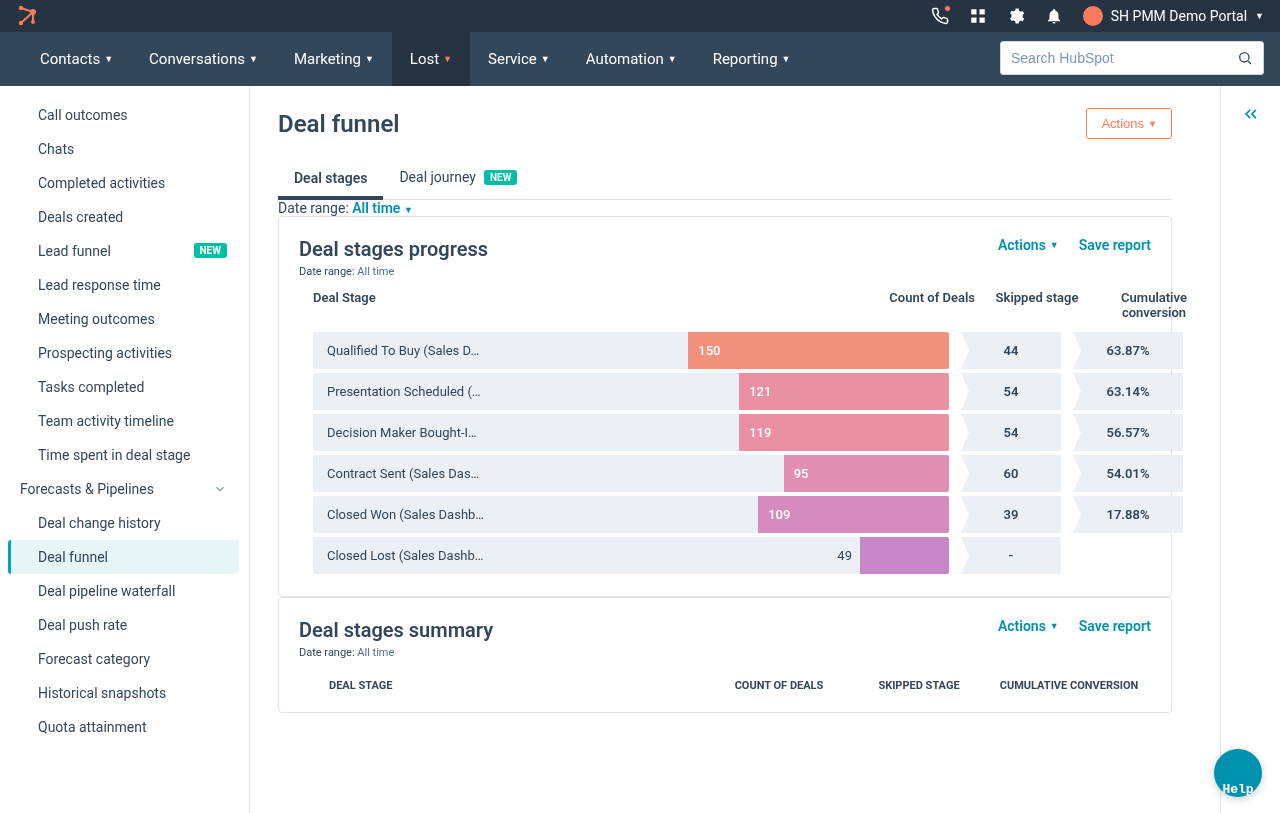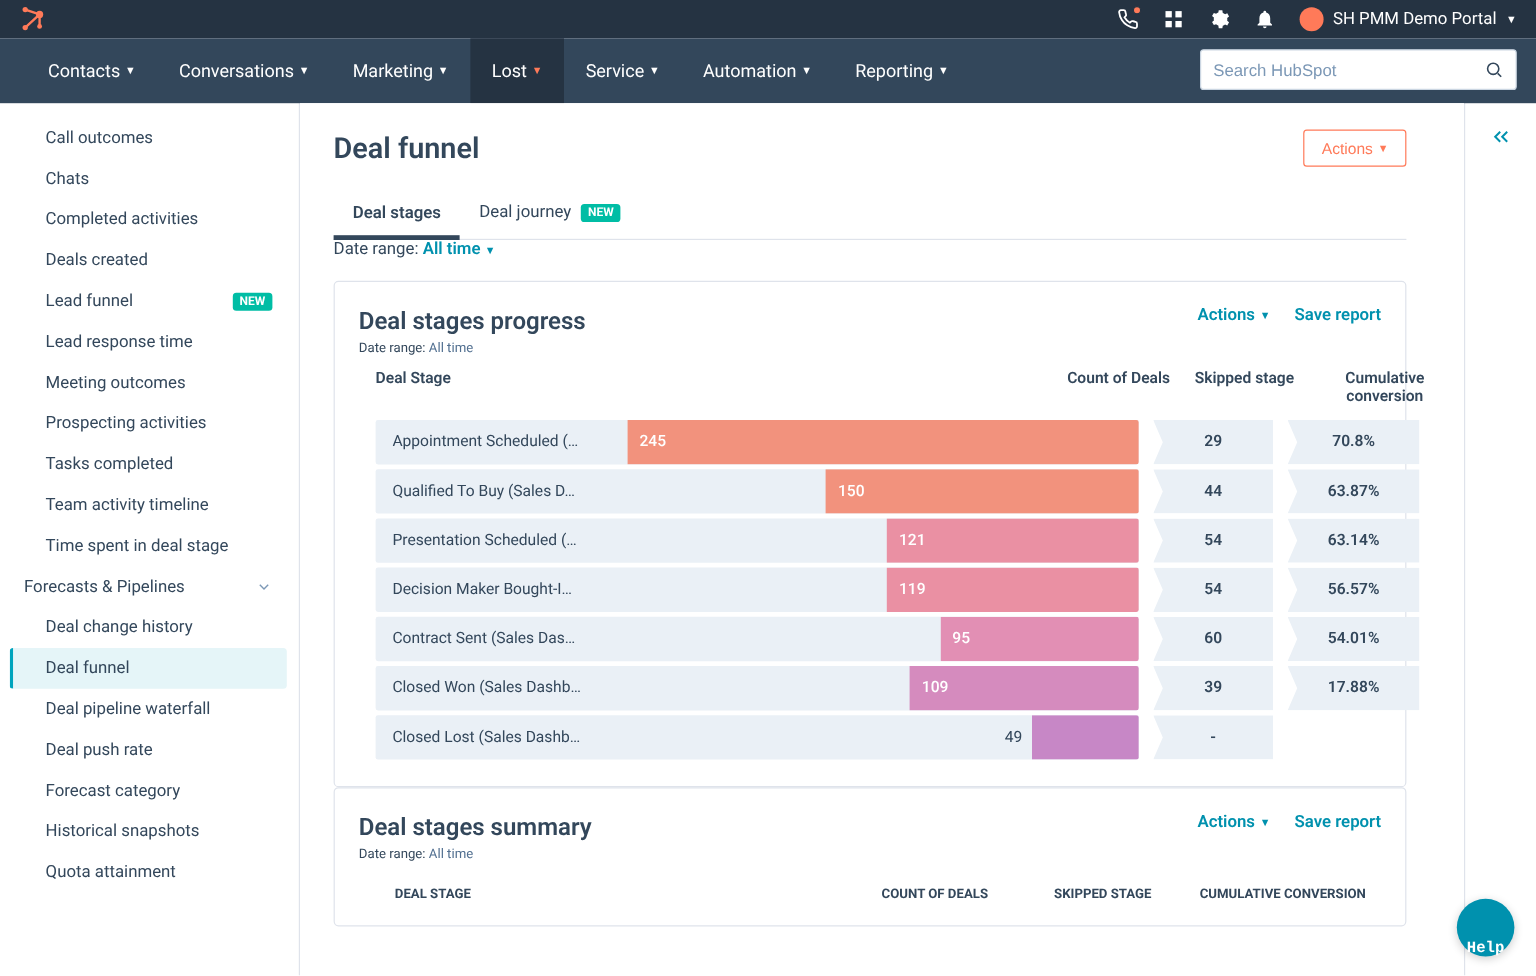--- a/index.html
+++ b/index.html
@@ -16,37 +16,37 @@
 .nav-item { color: #fff; font-size: 15px; cursor: pointer; display: flex; align-items: center; gap: 4px; height: 54px; padding: 16px 4px; }
 .nav-item.active { background: #253342; padding: 0 18px; margin: 0 -14px; }
 .nav-item.active .caret { color: #ff7a59; }
 .caret { font-size: 9px; }
 .search-box { position: absolute; right: 16px; top: 9px; width: 264px; height: 34px; background: #fff; border: 1px solid #cbd6e2; border-radius: 3px; display: flex; align-items: center; padding: 0 10px; }
 .search-input { border: none; outline: none; font-size: 14px; flex: 1; }
 .search-input::placeholder { color: #7c98b6; }
 
 .layout { display: flex; height: calc(100vh - 86px); }
 .sidebar { width: 250px; border-right: 1px solid #dfe3eb; overflow-y: auto; padding: 12px 10px 12px 0; }
-.sidebar-item { padding: 9px 12px 9px 30px; font-size: 14px; color: #33475b; cursor: pointer; margin-left: 8px; border-radius: 3px; display: flex; justify-content: space-between; align-items: flex-end; }
+.sidebar-item { padding: 9px 12px 9px 30px; font-size: 14px; color: #33475b; cursor: pointer; margin-left: 8px; border-radius: 3px; display: flex; justify-content: space-between; align-items: flex-start; }
 .sidebar-item.active { background: #e5f5f8; border-left: 3px solid #00a4bd; padding-left: 27px; font-weight: 400; }
 .sidebar-group { padding: 9px 12px 9px 20px; font-size: 14px; color: #33475b; cursor: pointer; display: flex; justify-content: space-between; align-items: center; }
 .new-badge { background: #00bda5; color: #fff; font-size: 10px; font-weight: 700; padding: 2px 6px; border-radius: 3px; }
 
 .main { flex: 1; overflow-y: auto; background: #fff; position: relative; }
 .content { padding: 22px 28px 40px 28px; max-width: 950px; }
 .page-header { display: flex; justify-content: space-between; align-items: center; margin-bottom: 18px; }
 .page-title { font-size: 24px; font-weight: 600; color: #33475b; }
 .actions-btn { border: 1px solid #ff7a59; color: #ff7a59; background: #fff; padding: 7px 14px; border-radius: 3px; font-size: 13px; cursor: pointer; display: flex; align-items: center; gap: 4px; }
 
 .tabs { display: flex; border-bottom: 1px solid #dfe3eb; }
 .tab { padding: 12px 16px 14px 16px; font-size: 14px; color: #33475b; cursor: pointer; display: flex; align-items: center; gap: 8px; }
 .tab.active { font-weight: 600; border-bottom: 4px solid #33475b; margin-bottom: -1px; padding-bottom: 10px; }
 .tab-new { background: #00bda5; color: #fff; font-size: 10px; font-weight: 700; padding: 2px 6px; border-radius: 3px; }
 
-.filter-row { font-size: 14px; color: #33475b; margin-bottom: 18px; }
+.filter-row { font-size: 14px; color: #33475b; }
 .filter-link { color: #0091ae; font-weight: 600; cursor: pointer; }
 
 .card { border: 1px solid #dfe3eb; border-radius: 4px; padding: 20px; }
 .card-header { display: flex; justify-content: space-between; align-items: flex-start; margin-bottom: 4px; }
 .card-title { font-size: 20px; font-weight: 600; color: #33475b; }
 .card-actions { display: flex; gap: 20px; align-items: center; }
 .card-link { color: #0091ae; font-weight: 600; font-size: 14px; cursor: pointer; display: flex; align-items: center; gap: 4px; }
 .card-sub { font-size: 11px; color: #516f90; margin-bottom: 12px; }
 .card-sub-label { color: #33475b; }
 
@@ -271,28 +271,20 @@
         </div>
         <div class="chart-header">
           <div>Deal Stage</div>
           <div>Count of Deals</div>
           <div>Skipped stage</div>
           <div>Cumulative conversion</div>
         </div>
         <div id="chart-rows">
             <div class="chart-row">
               <div class="bar-track">
-                <span class="bar-label">Appointment Scheduled (…</span>
-                <div class="bar-fill" style="background: rgb(242, 146, 125); width: 67%;">245</div>
-              </div>
-              <div class="stat-cell">29</div>
-              <div class="stat-cell">70.8%</div>
-            </div>
-            <div class="chart-row">
-              <div class="bar-track">
                 <span class="bar-label">Qualified To Buy (Sales D…</span>
                 <div class="bar-fill" style="background: rgb(242, 146, 125); width: 41%;">150</div>
               </div>
               <div class="stat-cell">44</div>
               <div class="stat-cell">63.87%</div>
             </div>
             <div class="chart-row">
               <div class="bar-track">
                 <span class="bar-label">Presentation Scheduled (…</span>
                 <div class="bar-fill" style="background: rgb(234, 144, 163); width: 33%;">121</div>

